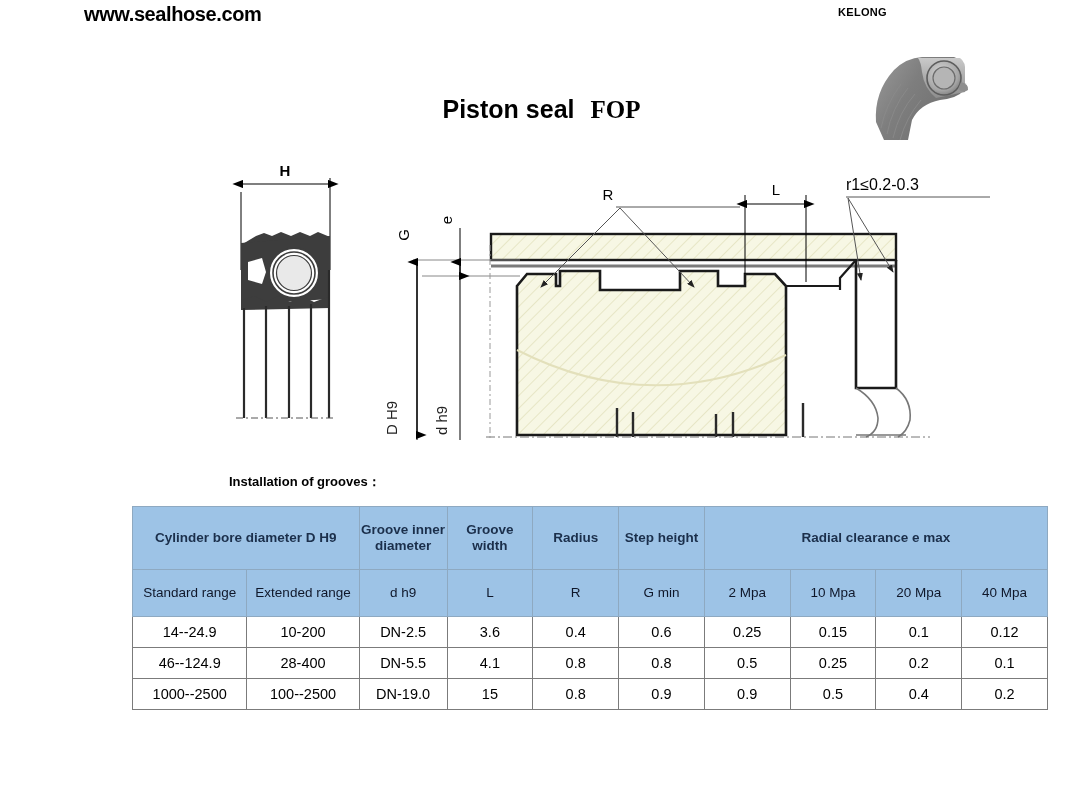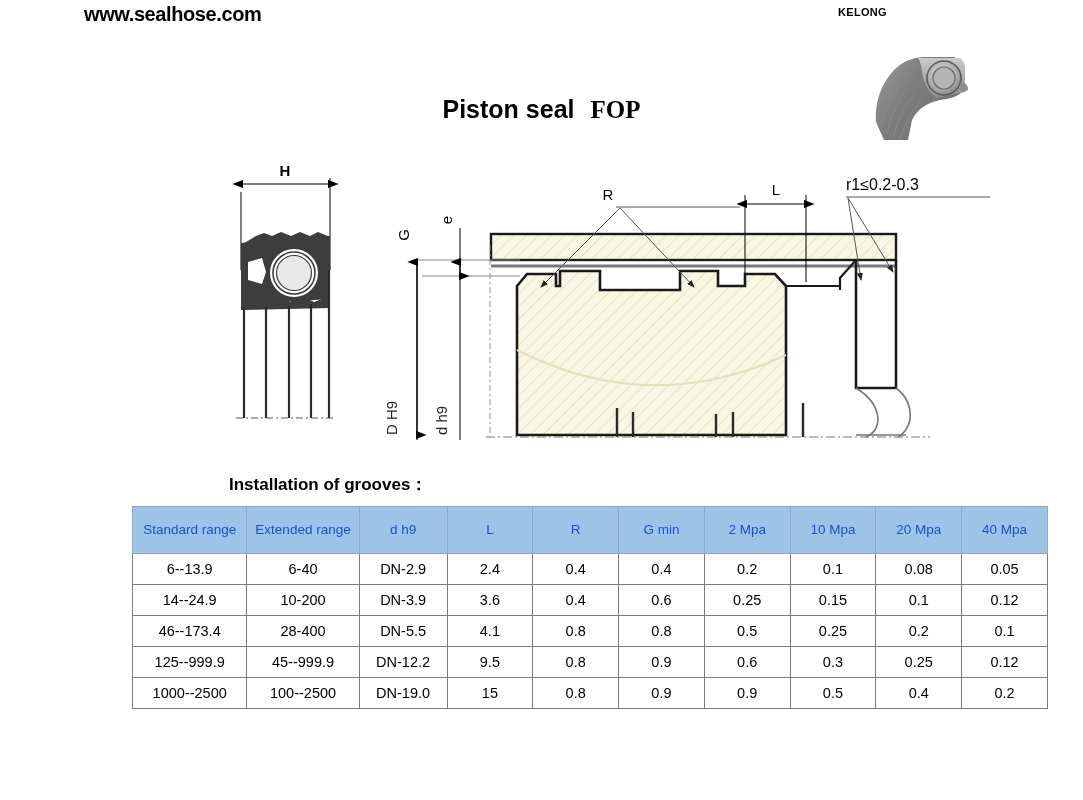--- a/index.html
+++ b/index.html
@@ -69,21 +69,21 @@
     top: 150px;
     width: 1083px;
     height: 310px;
   }
 
   
   #grooves-label {
     position: absolute;
     left: 229px;
     top: 473px;
-    font-size: 17px;
+    font-size: 13px;
     font-weight: bold;
     white-space: nowrap;
   }
 
   
   #spec-table {
     position: absolute;
     left: 132px;
     top: 506px;
     width: 916px;
@@ -99,21 +99,21 @@
   #spec-table thead tr.head-top th {
     background: #9dc3e6;
     color: #1b2f4b;
     font-size: 13.5px;
     font-weight: bold;
     height: 62px;
     line-height: 1.18;
   }
   #spec-table thead tr.head-sub th {
     background: #9dc3e6;
-    color: #1d4ed8;
+    color: #0f172a;
     font-size: 13.5px;
     font-weight: normal;
     height: 46px;
     line-height: 1.18;
   }
   #spec-table tbody td {
     background: #ffffff;
     color: #000000;
     font-size: 14.5px;
     height: 30px;
@@ -294,81 +294,65 @@
       <col class="col-dh9">
       <col class="col-l">
     <col class="col-r">
       <col class="col-g">
       <col class="col-mpa">
       <col class="col-mpa">
     <col class="col-mpa">
       <col class="col-mpa">
   </colgroup>
   <thead>
+    <tr class="head-top">
+      <th colspan="2">Cylinder bore diameter D H9</th>
+      <th rowspan="1">Groove inner diameter</th>
+      <th>Groove width</th>
+      <th>Radius</th>
+      <th>Step height</th>
+      <th colspan="4">Radial clearance e max</th>
+    </tr>
     <tr class="head-sub">
       <th>Standard range</th>
       <th>Extended range</th>
       <th>d h9</th>
       <th>L</th>
       <th>R</th>
       <th>G min</th>
       <th>2 Mpa</th>
       <th>10  Mpa</th>
       <th>20 Mpa</th>
       <th>40 Mpa</th>
     </tr>
   </thead>
   <tbody>
       <tr>
-        <td>6--13.9</td>
-        <td>6-40</td>
-        <td>DN-2.9</td>
-        <td>2.4</td>
-        <td>0.4</td>
-        <td>0.4</td>
-        <td>0.2</td>
-        <td>0.1</td>
-        <td>0.08</td>
-        <td>0.05</td>
-      </tr>
-      <tr>
         <td>14--24.9</td>
         <td>10-200</td>
-        <td>DN-3.9</td>
+        <td>DN-2.5</td>
         <td>3.6</td>
         <td>0.4</td>
         <td>0.6</td>
         <td>0.25</td>
         <td>0.15</td>
         <td>0.1</td>
         <td>0.12</td>
       </tr>
       <tr>
-        <td>46--173.4</td>
+        <td>46--124.9</td>
         <td>28-400</td>
         <td>DN-5.5</td>
         <td>4.1</td>
         <td>0.8</td>
         <td>0.8</td>
         <td>0.5</td>
         <td>0.25</td>
         <td>0.2</td>
         <td>0.1</td>
-      </tr>
-      <tr>
-        <td>125--999.9</td>
-        <td>45--999.9</td>
-        <td>DN-12.2</td>
-        <td>9.5</td>
-        <td>0.8</td>
-        <td>0.9</td>
-        <td>0.6</td>
-        <td>0.3</td>
-        <td>0.25</td>
-        <td>0.12</td>
       </tr>
       <tr>
         <td>1000--2500</td>
         <td>100--2500</td>
         <td>DN-19.0</td>
         <td>15</td>
         <td>0.8</td>
         <td>0.9</td>
         <td>0.9</td>
         <td>0.5</td>

